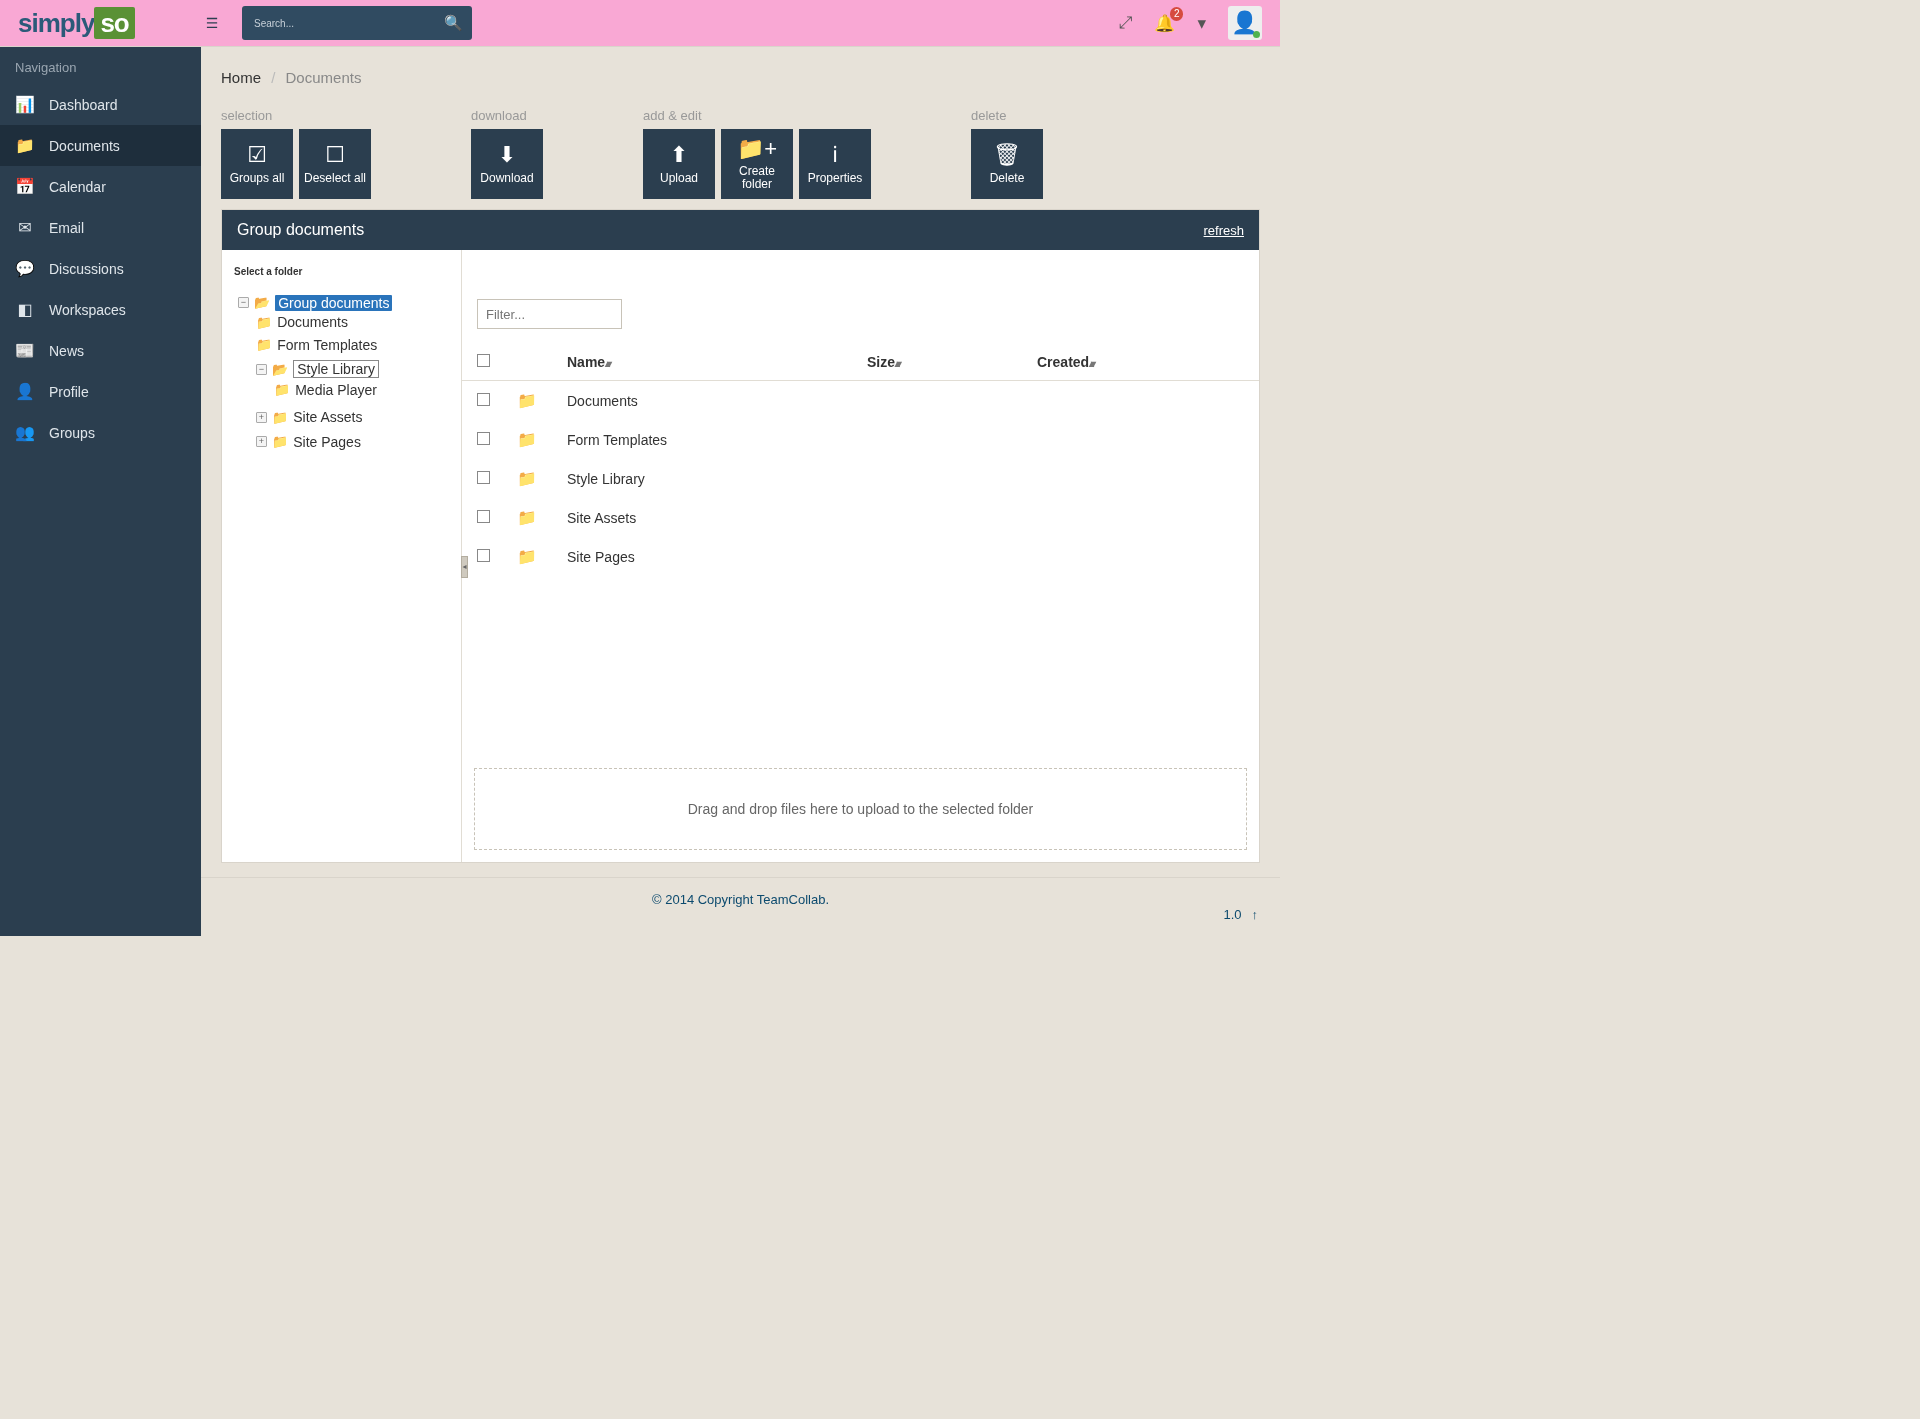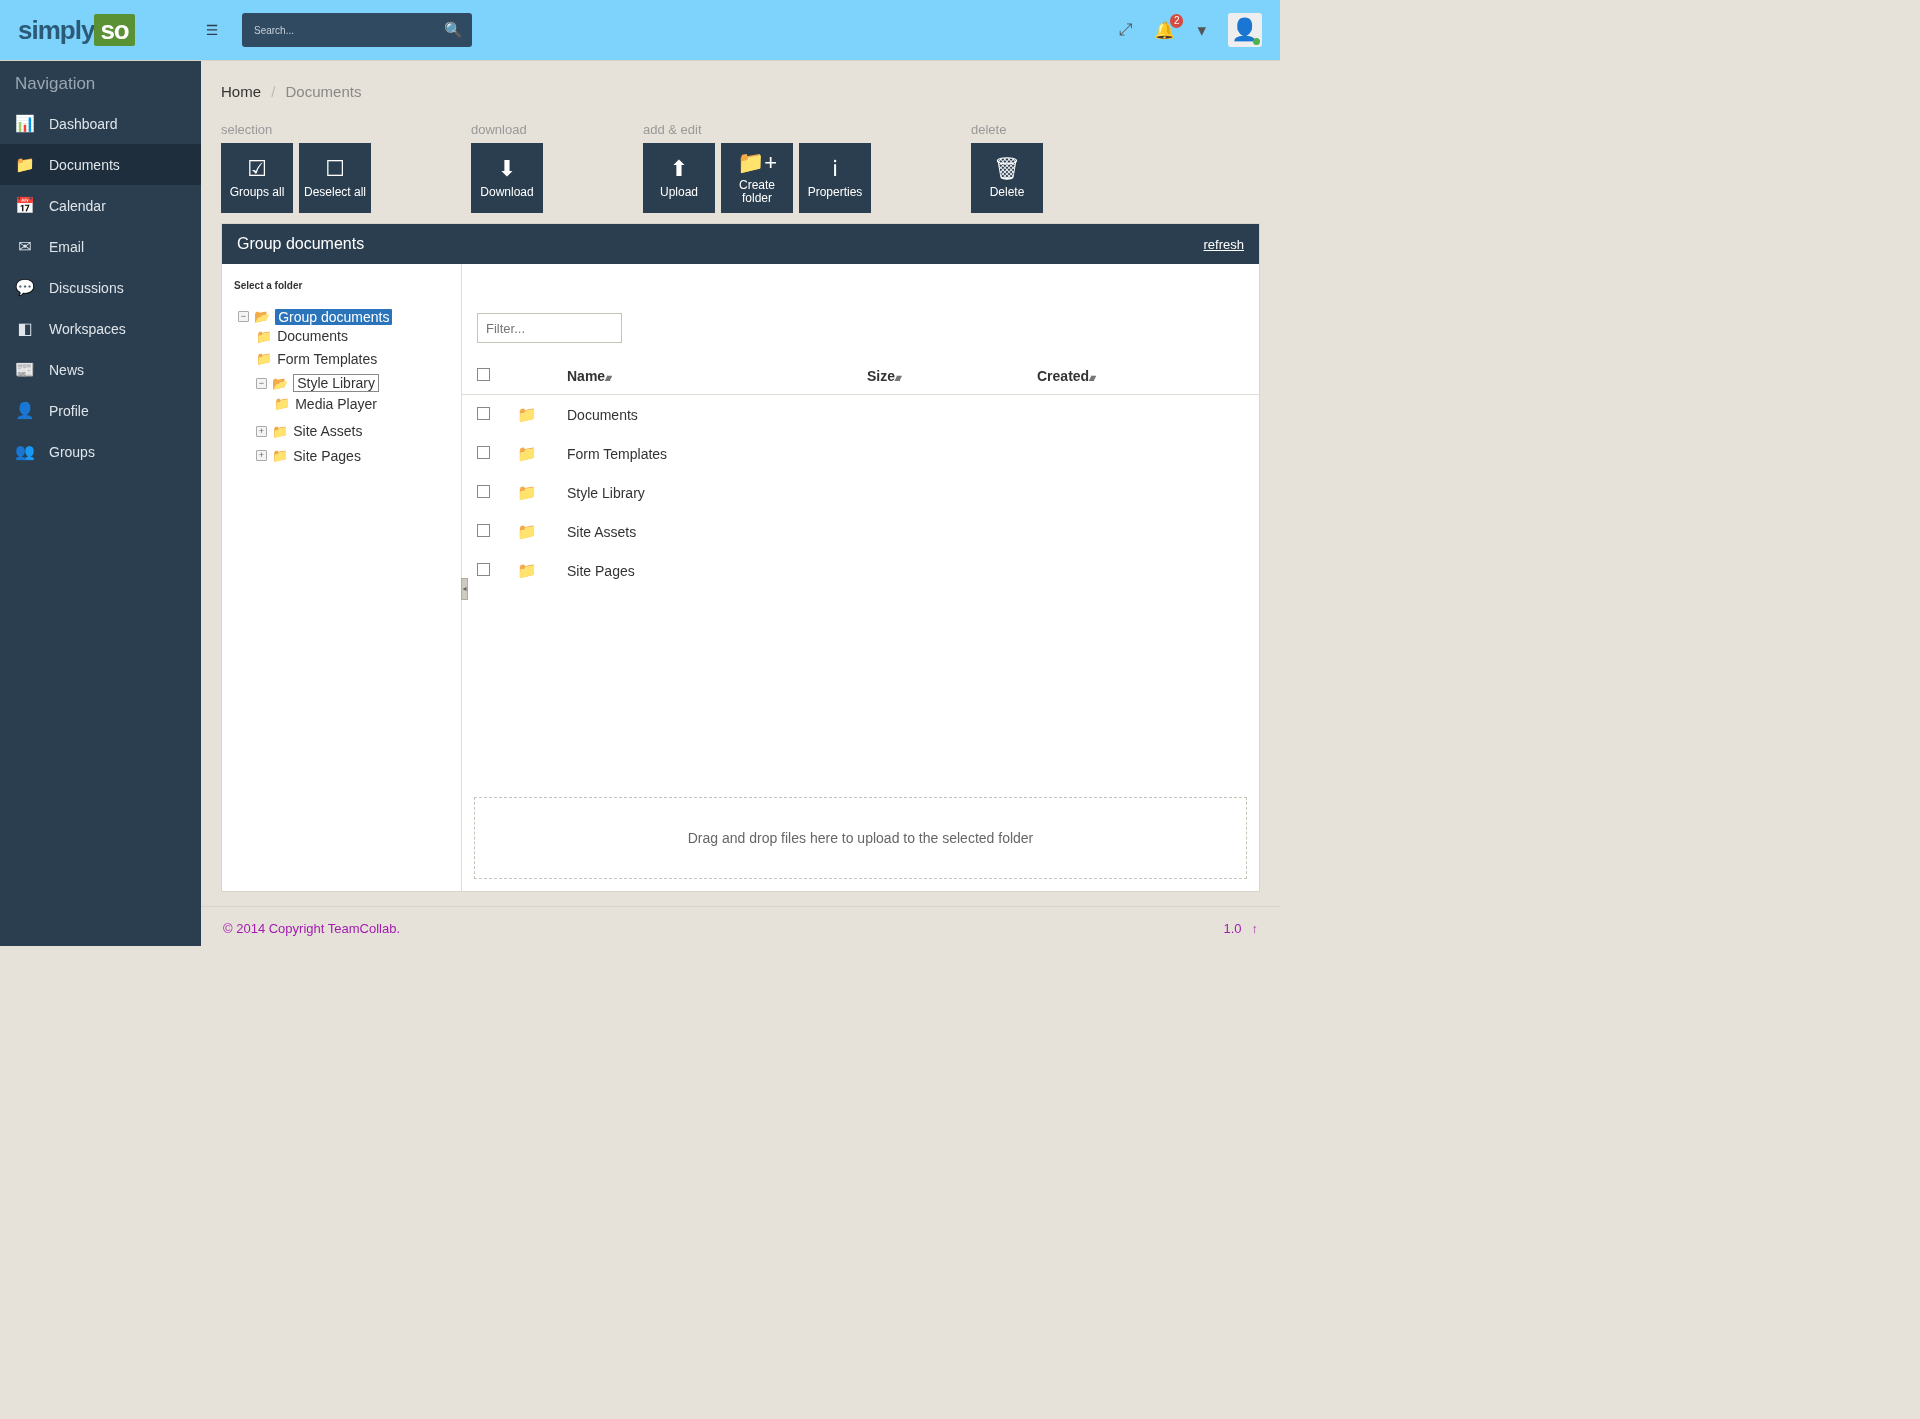--- a/index.html
+++ b/index.html
@@ -1,37 +1,37 @@
 <!DOCTYPE html>
 <html><head>
 <meta charset="utf-8">
 <style>
 * { margin: 0; padding: 0; box-sizing: border-box; }
 body { font-family: "Segoe UI", Arial, sans-serif; font-size: 14px; background: #e7e2d9; color: #333; width: 1280px; height: 946px; overflow: hidden; }
 
 
-.topbar { background: #7dd3fc; height: 61px; display: flex; align-items: center; padding: 0 18px; border-bottom: 1px solid #d9d4cb; }
+.topbar { background: #f9a8d4; height: 47px; display: flex; align-items: center; padding: 0 18px; border-bottom: 1px solid #d9d4cb; }
 .logo { width: 140px; }
 .logo-text { font-size: 26px; font-weight: 700; color: #2b5a79; letter-spacing: -1px; }
 .logo-box { background: #5a9135; color: #fff; padding: 1px 6px; border-radius: 2px; }
 .collapse-toggle { width: 24px; text-align: center; color: #2c3e50; margin: 0 18px 0 42px; cursor: pointer; }
 .searchwrap { display: flex; background: #304b61; border-radius: 3px; width: 230px; height: 34px; align-items: center; }
 .searchinput { flex: 1; background: transparent; border: none; color: #fff; padding: 0 12px; outline: none; font-size: 10px; }
 .searchinput::placeholder { color: #c7d0d8; }
 .searchbtn { width: 36px; color: #fff; background: transparent; border: none; cursor: pointer; font-size: 15px; }
 .topbar-right { margin-left: auto; display: flex; align-items: center; gap: 22px; }
 .top-icon { color: #555; font-size: 17px; position: relative; cursor: pointer; }
 .badge { position: absolute; top: -6px; right: -8px; background: #d64b3f; color: #fff; font-size: 10px; border-radius: 8px; padding: 0 4px; line-height: 14px; }
 .avatar { width: 34px; height: 34px; background: #eee; border-radius: 3px; position: relative; cursor: pointer; display:flex; align-items:center; justify-content:center; color:#bbb; font-size:22px; }
 .avatar .dot { position: absolute; bottom: 2px; right: 2px; width: 7px; height: 7px; background: #4fb24f; border-radius: 50%; }
 
 
 .layout { display: flex; height: calc(100% - 57px); }
 .sidebar { width: 201px; background: #2b3e4f; color: #a7b1bb; display: flex; flex-direction: column; }
-.nav-title { padding: 13px 15px 9px; font-size: 17px; color: #9aa6b1; }
+.nav-title { padding: 13px 15px 9px; font-size: 13px; color: #9aa6b1; }
 .nav-item { display: flex; align-items: center; padding: 11px 15px; gap: 14px; cursor: pointer; color: #dfe5ea; font-size: 14px; }
 .nav-item.active { background: #1e2e3c; }
 .nav-ico { width: 20px; text-align: center; font-size: 16px; }
 
 .main { flex: 1; display: flex; flex-direction: column; overflow: hidden; }
 .breadcrumb { padding: 22px 20px; font-size: 15px; color: #888; }
 .breadcrumb .link { color: #333; cursor: pointer; }
 .breadcrumb .sep { color: #bbb; margin: 0 6px; }
 
 .toolbar { padding: 0 20px 10px; display: flex; gap: 100px; }
@@ -61,21 +61,21 @@
 .filterbar { padding: 15px; margin-top: 34px; }
 .filterinput { width: 145px; height: 30px; border: 1px solid #c8c3b8; padding: 0 8px; font-size: 13px; }
 .thead { display: grid; grid-template-columns: 40px 50px 300px 170px 170px 1fr; padding: 10px 15px; border-bottom: 1px solid #e1ddd4; font-weight: 700; font-size: 14px; }
 .thead .sort::after { content: " \25B4\25BE"; font-size: 10px; color: #777; letter-spacing:-3px;}
 .trow { display: grid; grid-template-columns: 40px 50px 300px 170px 170px 1fr; padding: 10px 15px; align-items: center; font-size: 14px; }
 .trow .fld { color: #e8b63f; font-size: 16px; }
 .chk { width: 13px; height: 13px; border: 1px solid #888; display: inline-block; background: #fff; cursor: pointer; }
 
 .dropzone { margin: 12px; border: 1px dashed #c8c3b8; padding: 32px; text-align: center; color: #666; font-size: 14px; }
 
-.footer { padding: 14px 22px; font-size: 13px; color: #a21caf; display: flex; align-items: center; border-top: 1px solid #d9d4cb; }
+.footer { padding: 14px 22px; font-size: 13px; color: #0c4a6e; display: flex; align-items: center; border-top: 1px solid #d9d4cb; flex-direction: column; }
 .footer .right { margin-left: auto; display: flex; align-items: center; gap: 10px; }
 </style>
 </head>
 <body>
 
 <div class="topbar">
   <div class="logo">
     <span class="logo-text"><span>simply</span><span class="logo-box">so</span></span>
   </div>
   <div class="collapse-toggle">☰</div>

